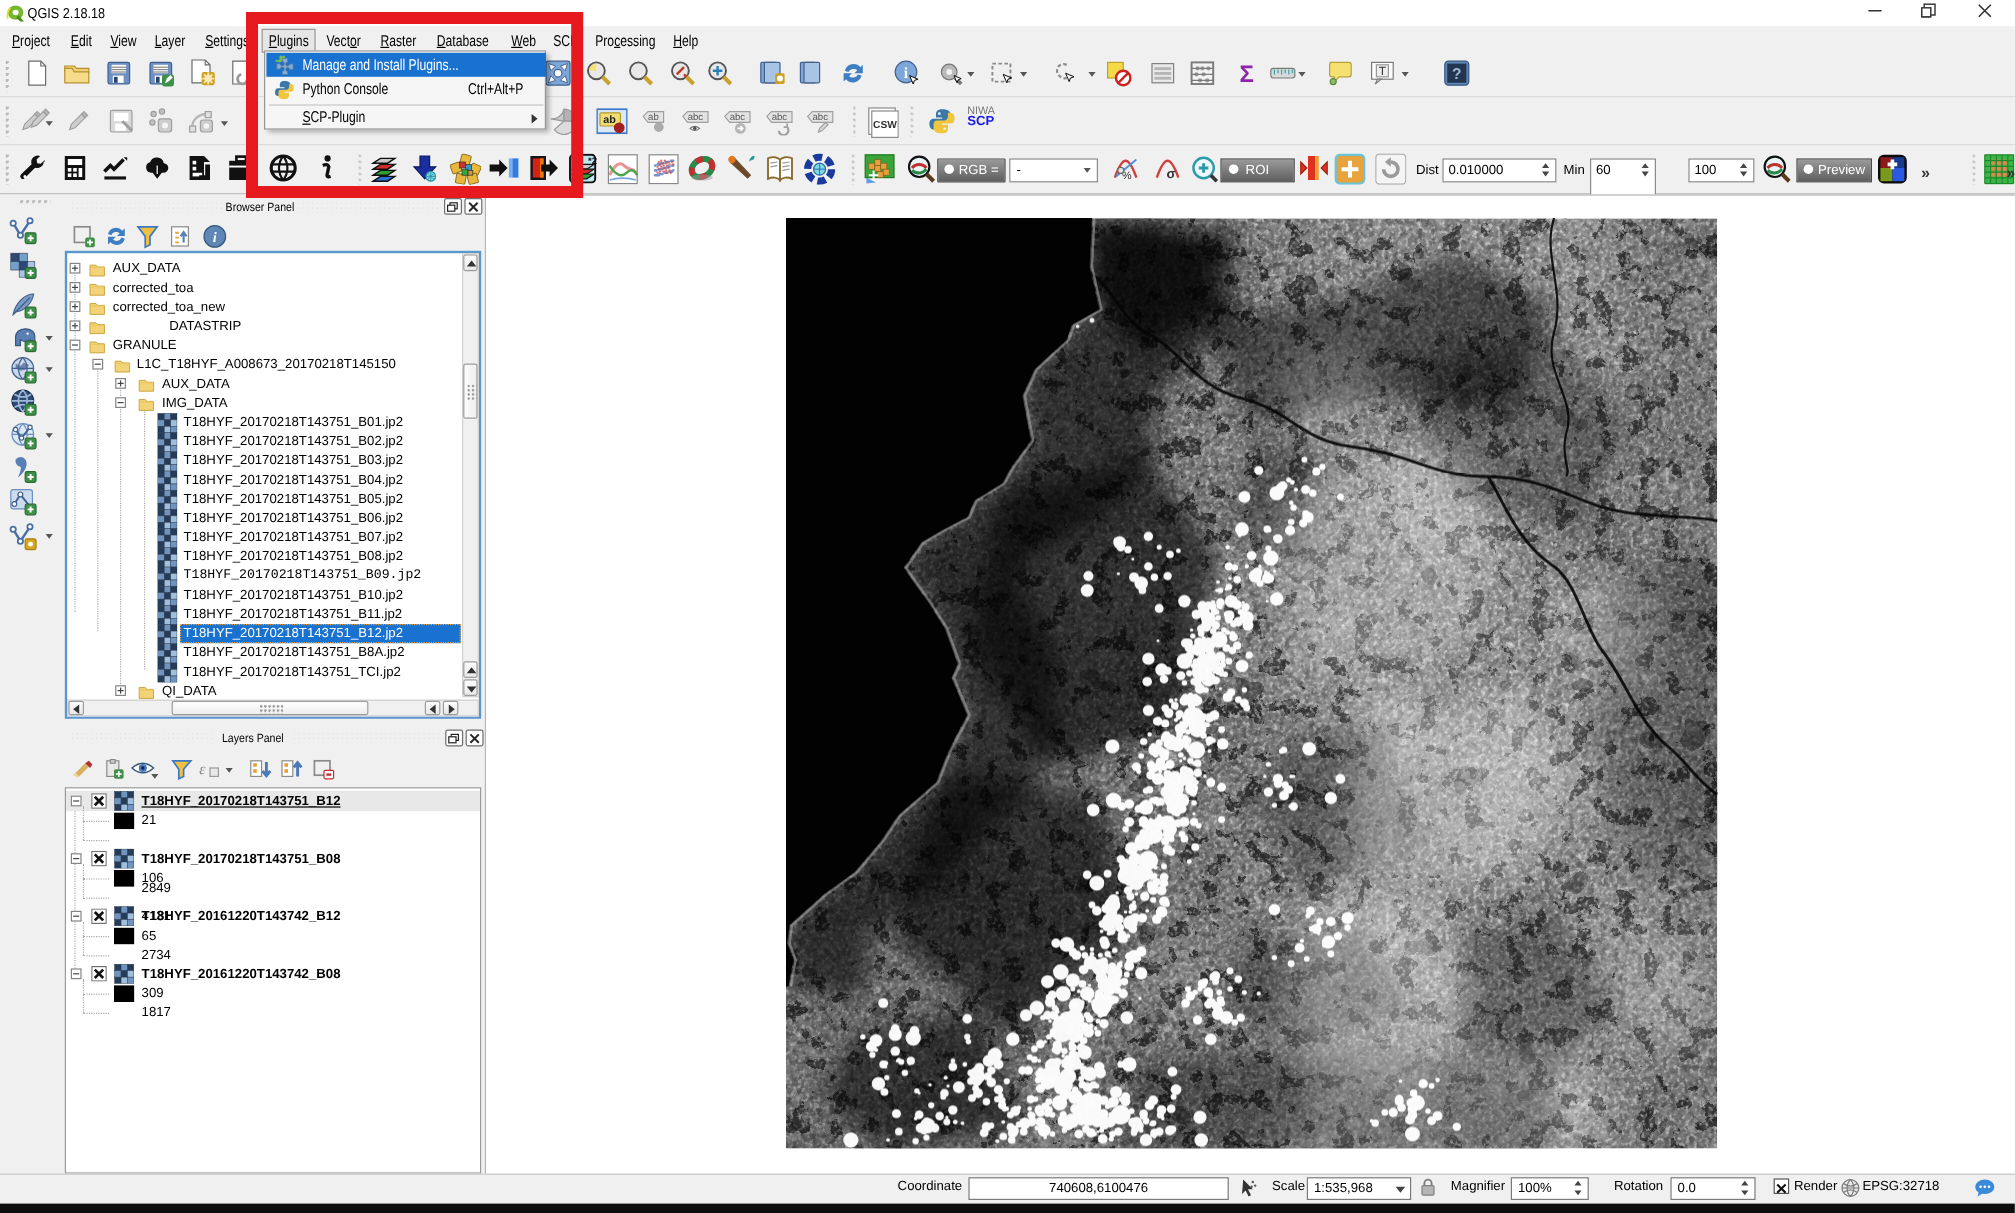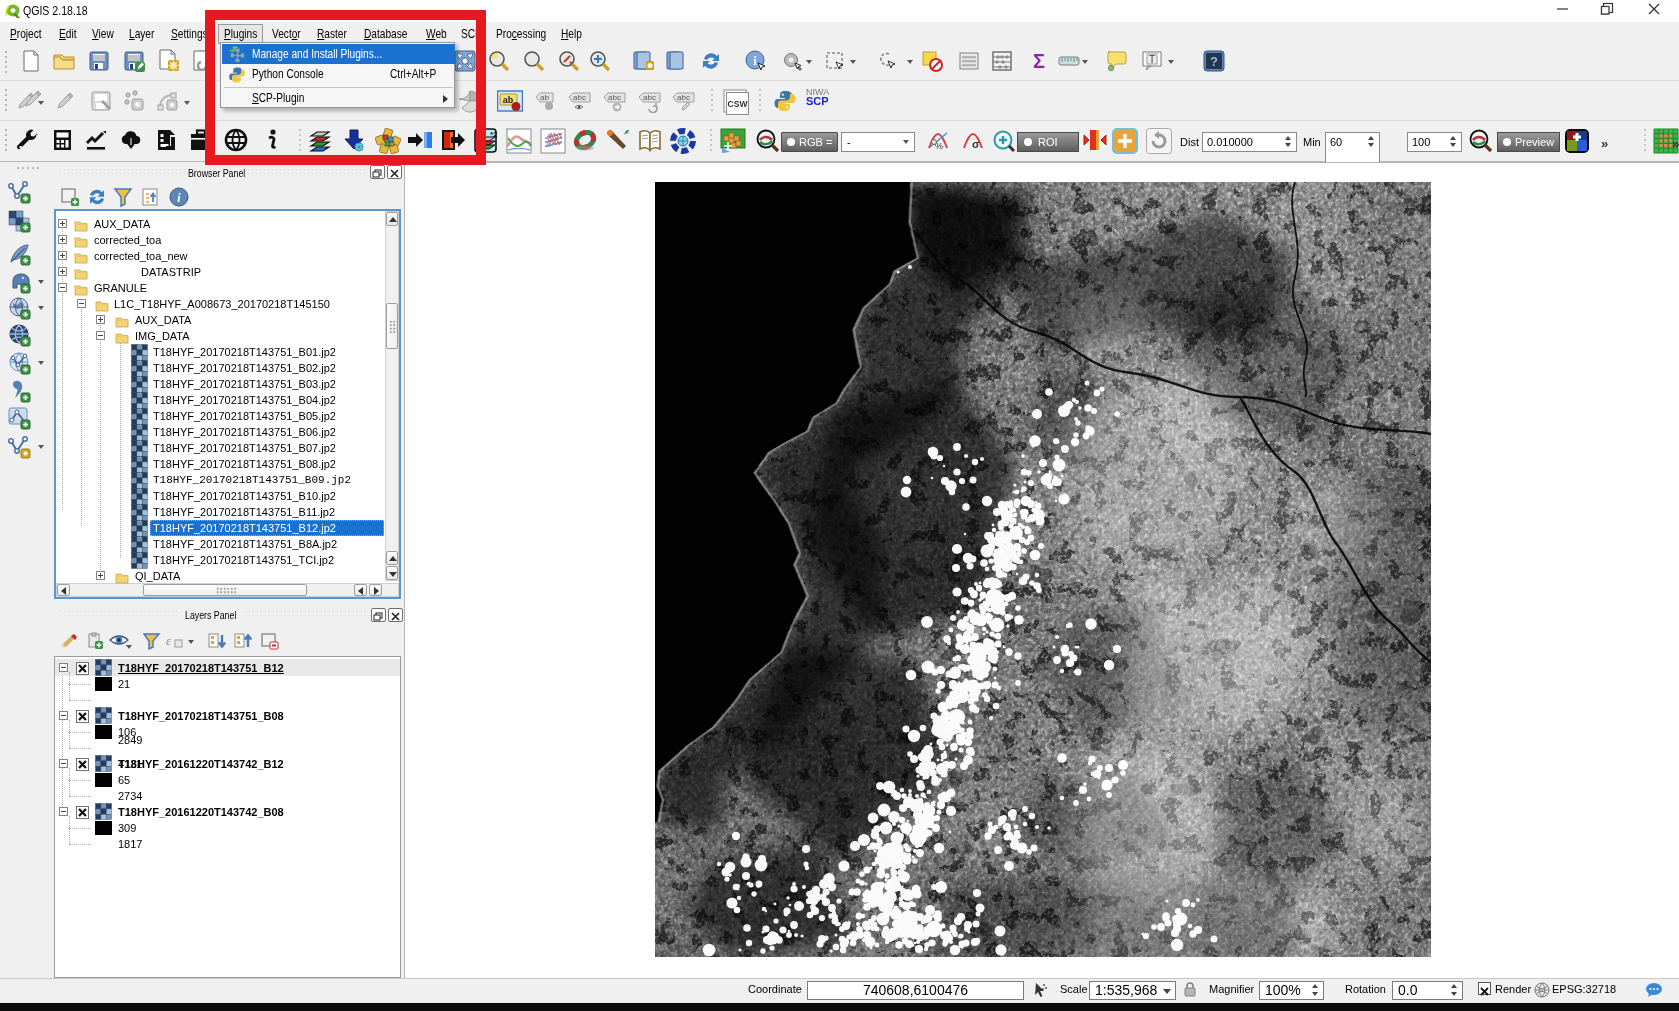--- a/index.html
+++ b/index.html
@@ -22,21 +22,21 @@
 .wbtn{position:absolute;width:15px;height:14px;background:#fdfdfd;border:1px solid #6e6e6e;border-radius:2px;}
 .tree{position:absolute;background:#fff;}
 .trow{position:absolute;height:16px;line-height:16px;white-space:nowrap;font-size:11px;color:#000;}
 .exp{position:absolute;width:9px;height:9px;background:#fff;border:1px solid #848484;}
 .exp:before{content:"";position:absolute;left:1px;top:3px;width:5px;height:1px;background:#444;}
 .exp.plus:after{content:"";position:absolute;left:3px;top:1px;width:1px;height:5px;background:#444;}
 .scroll{background:#f0f0f0;border:1px solid #d0d0d0;}
 .sbtn{position:absolute;background:linear-gradient(#fdfdfd,#e8e8e8);border:1px solid #9d9d9d;border-radius:2px;}
 .arr{width:0;height:0;position:absolute;}
 .statuslab{position:absolute;font-size:11px;color:#000;top:983px;}
-.inbox{position:absolute;background:#fff;border:1px solid #7a7a7a;font-size:14px;color:#000;}
+.inbox{position:absolute;background:#fff;border:1px solid #7a7a7a;font-size:11px;color:#000;}
 .menu-pop{position:absolute;left:220px;top:42px;width:235px;height:66px;background:#f6f6f6;border:1px solid #979797;box-shadow:3px 3px 4px rgba(0,0,0,0.28);z-index:50;}
 .mrow{position:absolute;left:1px;width:233px;height:20px;font-size:13px;color:#000;line-height:20px;}
 .mtxt{display:inline-block;transform:scaleX(0.78);transform-origin:0 50%;}
 .redrect{position:absolute;left:205px;top:10px;width:281px;height:155px;border:10px solid #e5191e;z-index:90;}
 </style></head>
 <body>
 <div id="titlebar">
 <div class="abs" style="left:5px;top:3px;"><svg width="16" height="16" viewBox="0 0 16 16">
         <ellipse cx="8" cy="7.5" rx="6.5" ry="6" fill="#75b82f"></ellipse>
         <ellipse cx="8" cy="7.5" rx="2.5" ry="2.3" fill="#fff"></ellipse>

